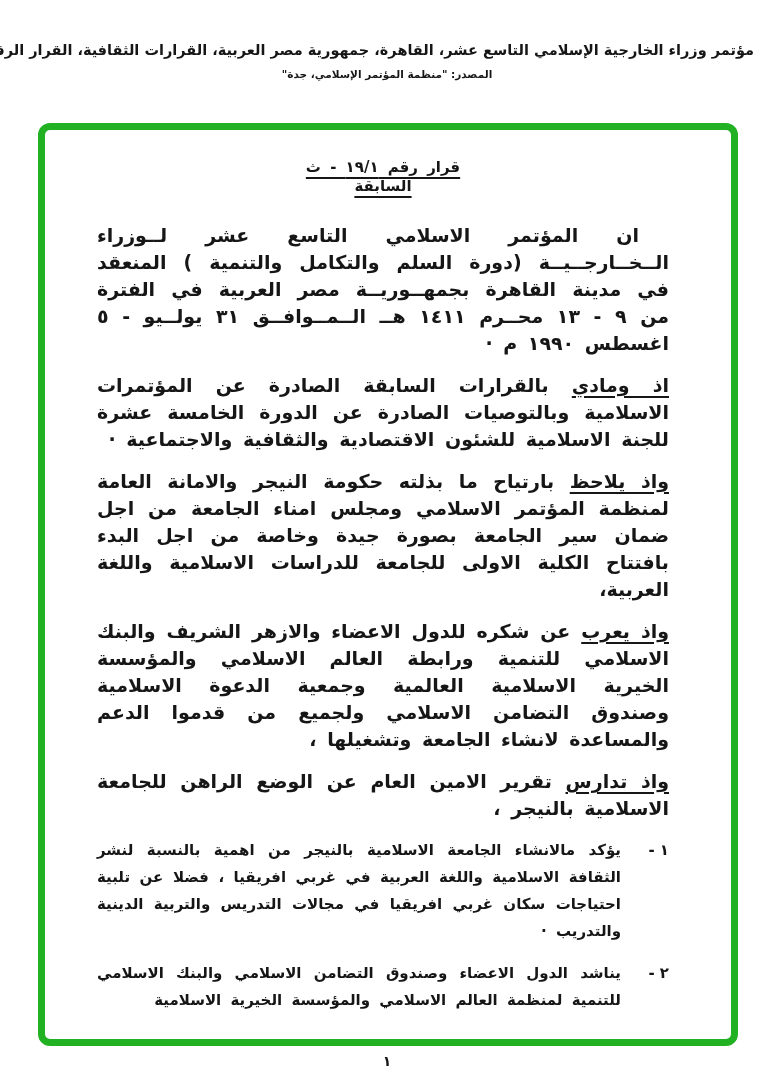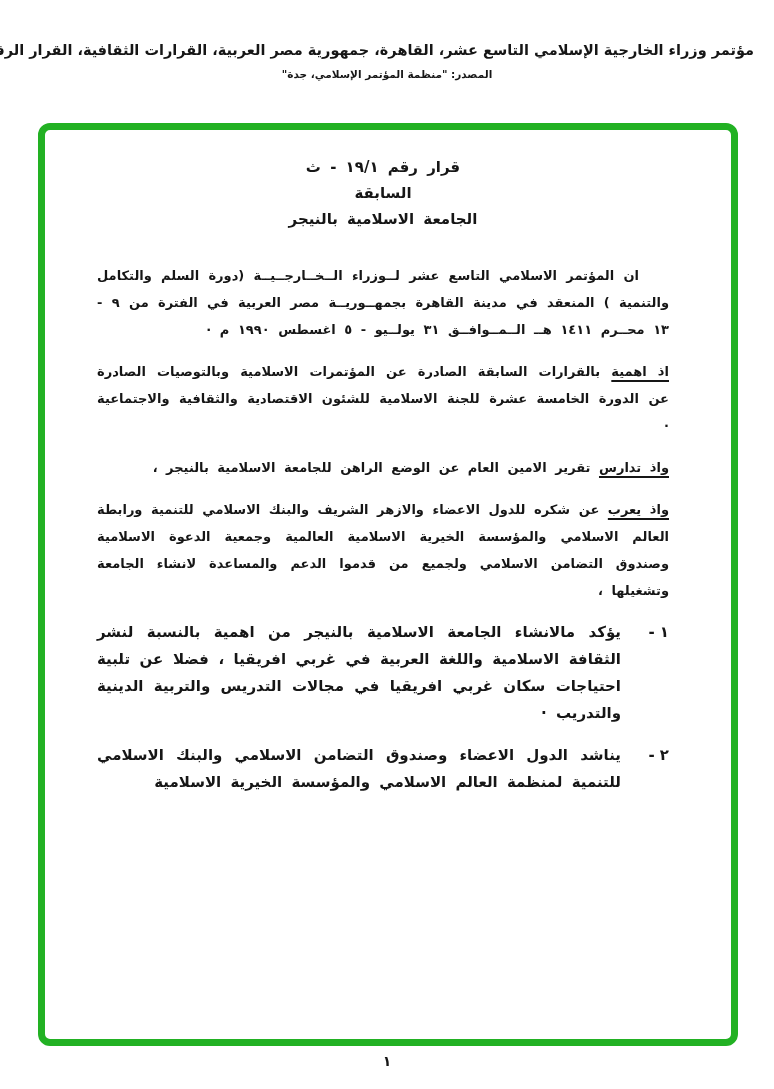--- a/index.html
+++ b/index.html
@@ -50,30 +50,31 @@
 
   
   .doc-title {
     text-align: center;
     font-size: 15px;
     font-weight: bold;
     margin: 4px 0 26px 0;
   }
   .title-line {
     display: inline-block;
+    text-decoration: underline;
     text-underline-offset: 5px;
     text-decoration-thickness: 1.5px;
-    margin-bottom: 7px;
+    margin-bottom: 0;
     word-spacing: 4px;
   }
   .title-line-wrap { line-height: 19px; }
 
   
   .para {
-    font-size: 13px;
+    font-size: 19px;
     font-weight: bold;
     line-height: 27px;
     text-align: justify;
     margin: 0 0 15px 0;
     word-spacing: 4px;
   }
   .para.indent { text-indent: 30px; }
   .para .lead {
     text-decoration: underline;
     text-underline-offset: 4px;
@@ -110,38 +111,40 @@
   <div class="header">
     <div class="header-line1">مؤتمر وزراء الخارجية الإسلامي التاسع عشر، القاهرة، جمهورية مصر العربية، القرارات الثقافية، القرار الرقم ١٩/١-ث</div>
     <div class="header-line2">المصدر: "منظمة المؤتمر الإسلامي، جدة"</div>
   </div>
 
   <div class="green-box" style="border-color: rgb(34, 177, 35);">
 
     <div class="doc-title">
       <div class="title-line-wrap"><span class="title-line">قرار رقم ١٩/١ - ث</span></div>
       <div class="title-line-wrap"><span class="title-line">السابقة</span></div>
-      <div class="title-line-wrap"><span class="title-line">الجامعة الاسلامية بالنيجر</span></div>
     </div>
 
     <p class="para indent">
       <span>ان المؤتمر الاسلامي التاسع عشر لــوزراء الــخــارجــيــة (دورة السلم والتكامل والتنمية ) المنعقد في مدينة القاهرة بجمهــوريــة مصر العربية في الفترة من ٩ - ١٣ محــرم ١٤١١ هــ الــمــوافــق ٣١ يولــيو - ٥ اغسطس ١٩٩٠ م ·</span>
     </p>
 
     <p class="para">
-      <span class="lead">اذ اهمية</span><span> بالقرارات السابقة الصادرة عن المؤتمرات الاسلامية وبالتوصيات الصادرة عن الدورة الخامسة عشرة للجنة الاسلامية للشئون الاقتصادية والثقافية والاجتماعية ·</span>
+      <span class="lead">اذ ومادي</span><span> بالقرارات السابقة الصادرة عن المؤتمرات الاسلامية وبالتوصيات الصادرة عن الدورة الخامسة عشرة للجنة الاسلامية للشئون الاقتصادية والثقافية والاجتماعية ·</span>
     </p>
 
-
     <p class="para">
-      <span class="lead">واذ تدارس</span><span> تقرير الامين العام عن الوضع الراهن للجامعة الاسلامية بالنيجر ،</span>
+      <span class="lead">واذ يلاحظ</span><span> بارتياح ما بذلته حكومة النيجر والامانة العامة لمنظمة المؤتمر الاسلامي ومجلس امناء الجامعة من اجل ضمان سير الجامعة بصورة جيدة وخاصة من اجل البدء بافتتاح الكلية الاولى للجامعة للدراسات الاسلامية واللغة العربية،</span>
     </p>
 
     <p class="para">
       <span class="lead">واذ يعرب</span><span> عن شكره للدول الاعضاء والازهر الشريف والبنك الاسلامي للتنمية ورابطة العالم الاسلامي والمؤسسة الخيرية الاسلامية العالمية وجمعية الدعوة الاسلامية وصندوق التضامن الاسلامي ولجميع من قدموا الدعم والمساعدة لانشاء الجامعة وتشغيلها ،</span>
+    </p>
+
+    <p class="para">
+      <span class="lead">واذ تدارس</span><span> تقرير الامين العام عن الوضع الراهن للجامعة الاسلامية بالنيجر ،</span>
     </p>
 
 
     <div class="item">
       <span class="item-num">١ -</span>
       <span class="item-text">يؤكد مالانشاء الجامعة الاسلامية بالنيجر من اهمية بالنسبة لنشر الثقافة الاسلامية واللغة العربية في غربي افريقيا ، فضلا عن تلبية احتياجات سكان غربي افريقيا في مجالات التدريس والتربية الدينية والتدريب ·</span>
     </div>
 
     <div class="item">
       <span class="item-num">٢ -</span>

